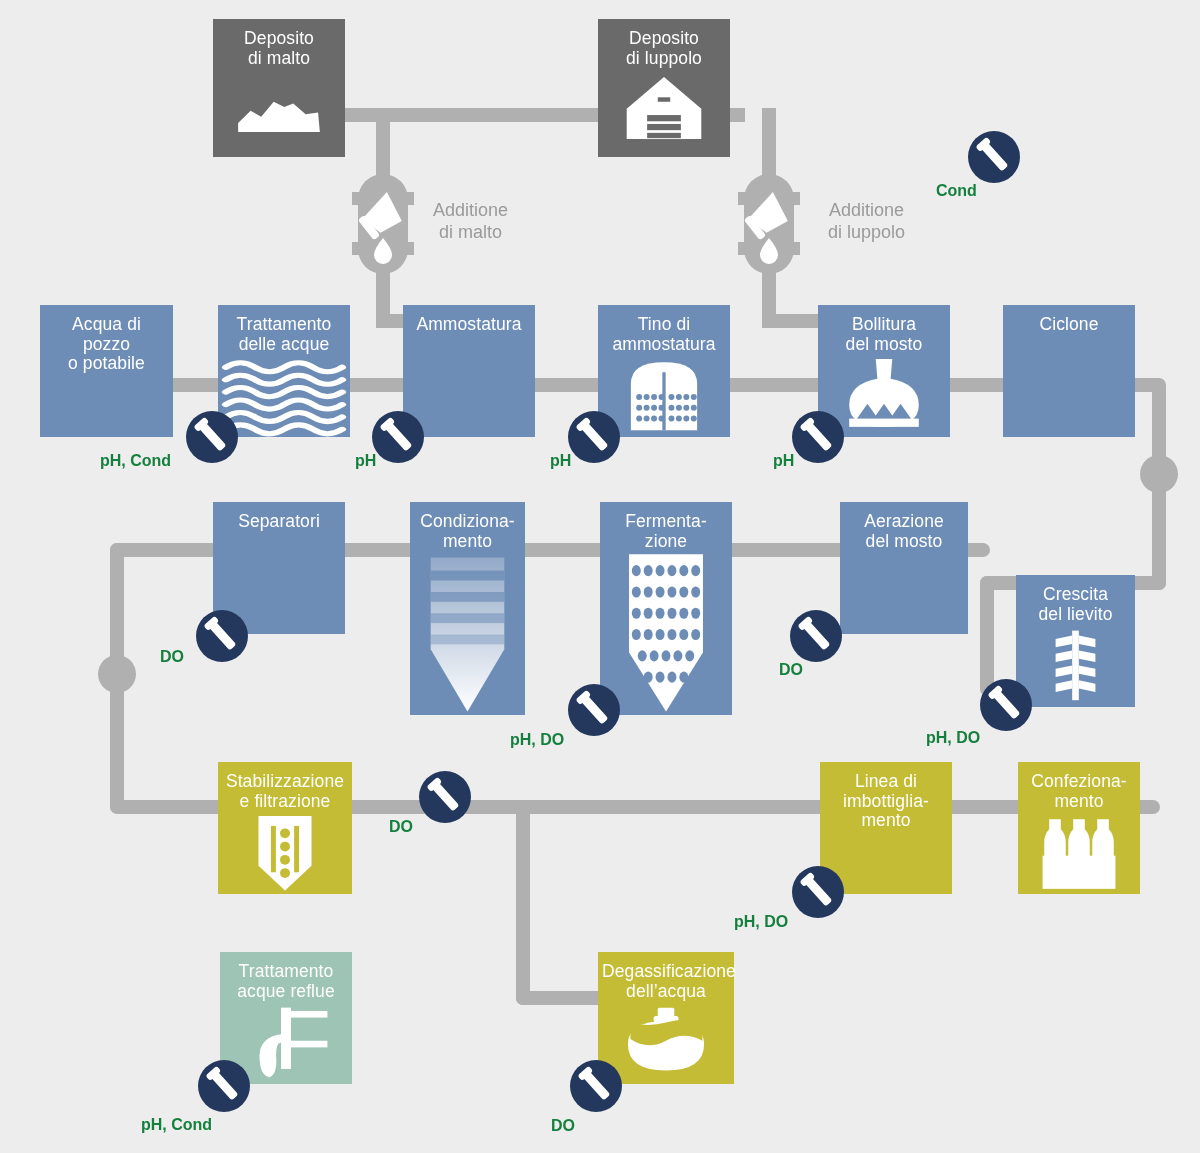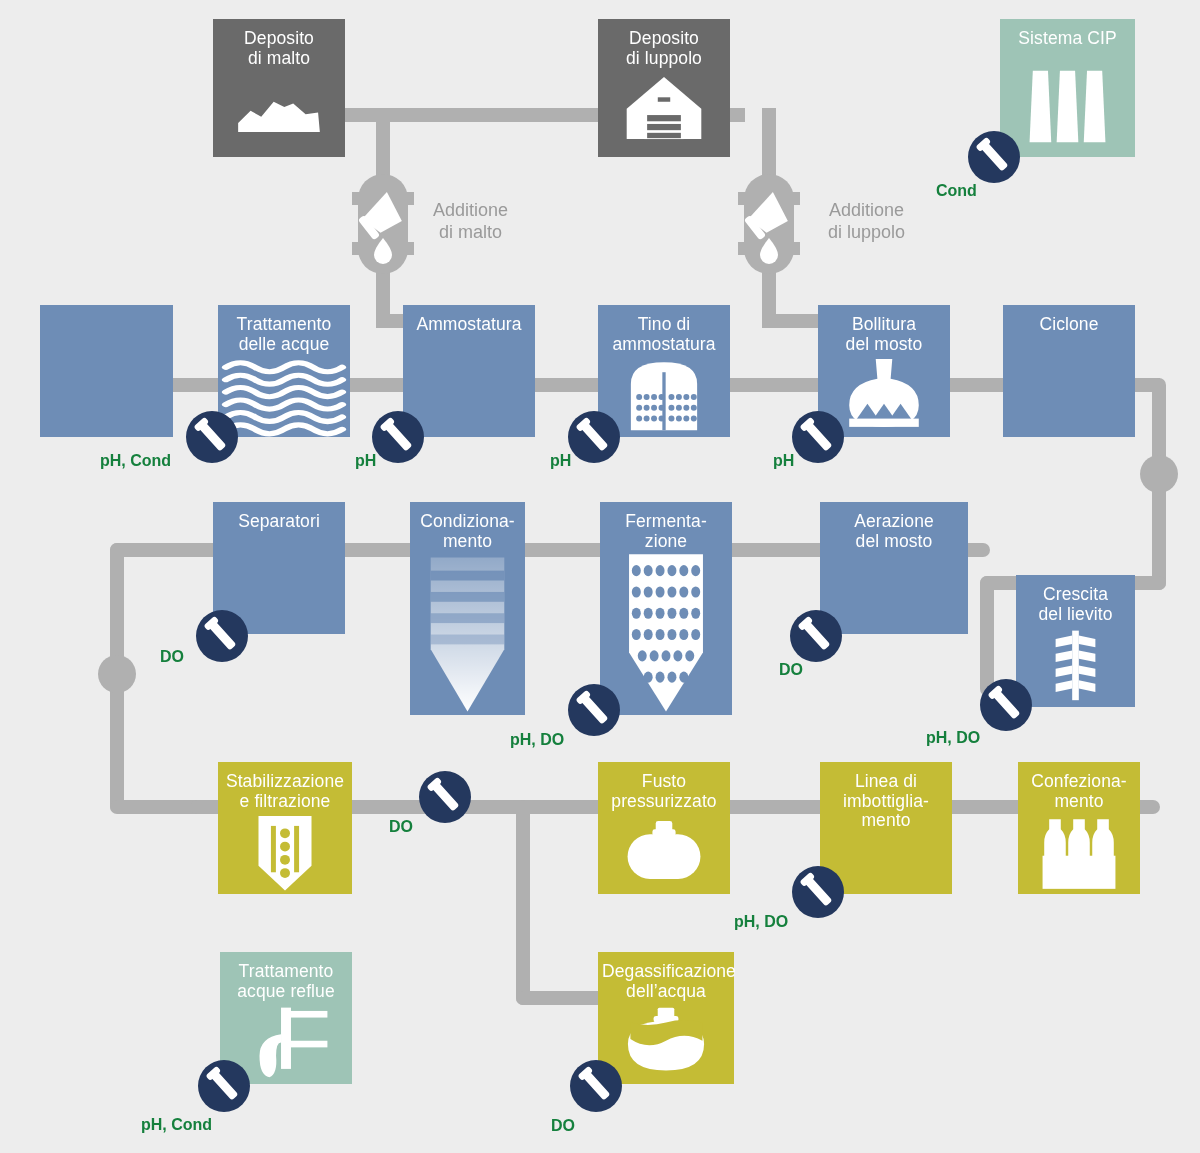--- a/index.html
+++ b/index.html
@@ -111,31 +111,24 @@
         <svg viewBox="0 0 100 100" preserveAspectRatio="xMidYMid meet">
           <path fill="#fff" d="M50 10 L92 46 L92 80 L8 80 L8 46 Z"></path>
           <rect x="43" y="33" width="14" height="5" fill="#6a6a6a"></rect>
           <rect x="28" y="50" width="44" height="30" fill="#fff"></rect>
           <rect x="31" y="53" width="38" height="7" fill="#6a6a6a"></rect>
           <rect x="31" y="63" width="38" height="7" fill="#6a6a6a"></rect>
           <rect x="31" y="73" width="38" height="6" fill="#6a6a6a"></rect>
         </svg>
       </div>
     </div>
-    <div class="box teal" style="left: 1000px; top: 19px; width: 135px; height: 138px;">
-      <div class="cap" style="white-space: pre-line;">Sistema CIP</div>
-      <div class="icon" style="padding: 4px 14px 8px; box-sizing: border-box;">
-        <svg viewBox="0 0 100 100" preserveAspectRatio="xMidYMid meet">
-          <path fill="#fff" d="M18 20 L32 20 L35 86 L15 86 Z"></path>
-          <path fill="#fff" d="M43 20 L57 20 L60 86 L40 86 Z"></path>
-          <path fill="#fff" d="M68 20 L82 20 L85 86 L65 86 Z"></path>
-        </svg>
-      </div>
-    </div>
     <div class="box blue" style="left: 40px; top: 305px; width: 133px; height: 132px;">
+      <div class="cap" style="white-space: pre-line;">Acqua di
+pozzo
+o potabile</div>
       <div class="icon"></div>
     </div>
     <div class="box blue" style="left: 218px; top: 305px; width: 132px; height: 132px;">
       <div class="cap" style="white-space: pre-line;">Trattamento
 delle acque</div>
       <div class="icon" style="padding: 4px 14px 8px; box-sizing: border-box;">
         <svg viewBox="0 0 100 100" preserveAspectRatio="none">
           <path fill="none" stroke="#fff" stroke-width="6" stroke-linecap="round" d="M6 16 q 11 -11 22 0 t 22 0 t 22 0 t 22 0"></path>
           <path fill="none" stroke="#fff" stroke-width="6" stroke-linecap="round" d="M6 31 q 11 -11 22 0 t 22 0 t 22 0 t 22 0"></path>
           <path fill="none" stroke="#fff" stroke-width="6" stroke-linecap="round" d="M6 46 q 11 -11 22 0 t 22 0 t 22 0 t 22 0"></path>
@@ -258,21 +251,21 @@
           <circle cx="50" cy="64" r="3.4" fill="#6e8db6"></circle>
           <circle cx="59" cy="64" r="3.4" fill="#6e8db6"></circle>
           <circle cx="68" cy="64" r="3.4" fill="#6e8db6"></circle>
           <circle cx="36.5" cy="77" r="3.4" fill="#6e8db6"></circle>
           <circle cx="45.5" cy="77" r="3.4" fill="#6e8db6"></circle>
           <circle cx="54.5" cy="77" r="3.4" fill="#6e8db6"></circle>
           <circle cx="63.5" cy="77" r="3.4" fill="#6e8db6"></circle>
         </svg>
       </div>
     </div>
-    <div class="box blue" style="left: 820px; top: 502px; width: 148px; height: 132px;">
+    <div class="box blue" style="left: 840px; top: 502px; width: 128px; height: 132px;">
       <div class="cap" style="white-space: pre-line;">Aerazione
 del mosto</div>
       <div class="icon"></div>
     </div>
     <div class="box blue" style="left: 1016px; top: 575px; width: 119px; height: 132px;">
       <div class="cap" style="white-space: pre-line;">Crescita
 del lievito</div>
       <div class="icon" style="padding: 4px 14px 8px; box-sizing: border-box;">
         <svg viewBox="0 0 100 100" preserveAspectRatio="xMidYMid meet">
           <rect x="46" y="8" width="8" height="84" fill="#fff"></rect>
@@ -292,31 +285,20 @@
 e filtrazione</div>
       <div class="icon" style="padding: 4px 14px 8px; box-sizing: border-box;">
         <svg viewBox="0 0 100 100" preserveAspectRatio="xMidYMid meet">
           <path fill="#fff" d="M18 6 L82 6 L82 66 L50 96 L18 66 Z"></path>
           <rect x="33" y="18" width="6" height="56" fill="#c4bc35"></rect>
           <rect x="61" y="18" width="6" height="56" fill="#c4bc35"></rect>
           <circle cx="50" cy="27" r="6" fill="#c4bc35"></circle>
           <circle cx="50" cy="43" r="6" fill="#c4bc35"></circle>
           <circle cx="50" cy="59" r="6" fill="#c4bc35"></circle>
           <circle cx="50" cy="75" r="6" fill="#c4bc35"></circle>
-        </svg>
-      </div>
-    </div>
-    <div class="box olive" style="left: 598px; top: 762px; width: 132px; height: 132px;">
-      <div class="cap" style="white-space: pre-line;">Fusto
-pressurizzato</div>
-      <div class="icon" style="padding: 4px 14px 8px; box-sizing: border-box;">
-        <svg viewBox="0 0 100 100" preserveAspectRatio="xMidYMid meet">
-          <rect x="40" y="12" width="20" height="14" rx="3" fill="#fff"></rect>
-          <rect x="36" y="22" width="28" height="8" rx="3" fill="#fff"></rect>
-          <rect x="6" y="28" width="88" height="54" rx="27" fill="#fff"></rect>
         </svg>
       </div>
     </div>
     <div class="box olive" style="left: 820px; top: 762px; width: 132px; height: 132px;">
       <div class="cap" style="white-space: pre-line;">Linea di
 imbottiglia-
 mento</div>
       <div class="icon"></div>
     </div>
     <div class="box olive" style="left: 1018px; top: 762px; width: 122px; height: 132px;">

